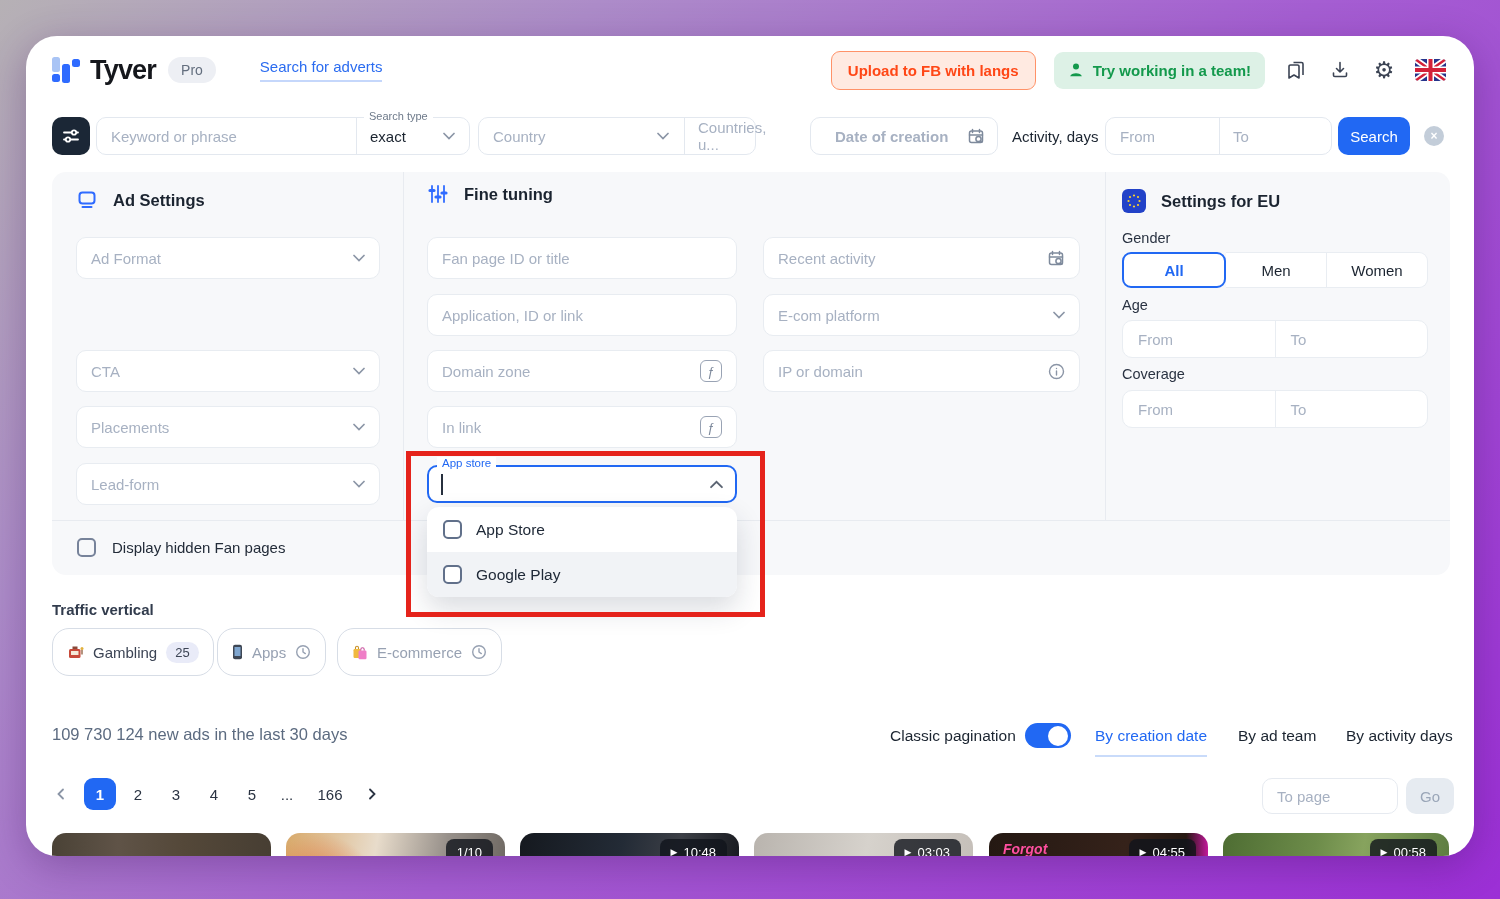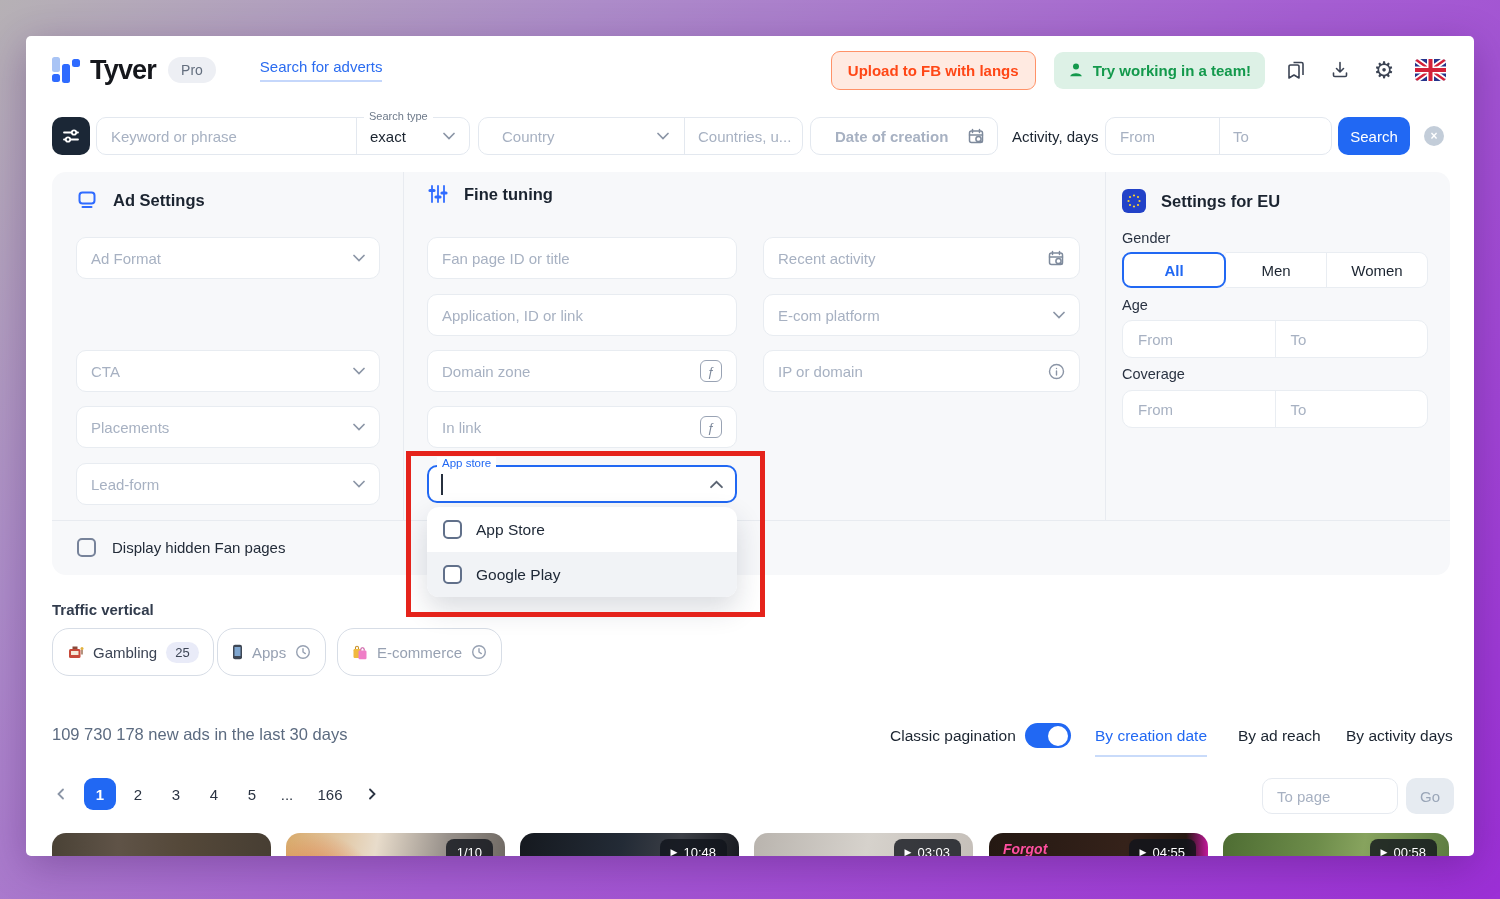--- a/index.html
+++ b/index.html
@@ -3,21 +3,21 @@
 <meta charset="utf-8">
 <style>
   html,body{margin:0;padding:0;}
   body{
     width:1500px;height:899px;overflow:hidden;position:relative;
     background:linear-gradient(135deg,#b6b1b5 0%,#ad8cc9 25%,#a55ed2 55%,#9c2fd6 100%);
     font-family:"Liberation Sans",sans-serif;color:#1b2430;
   }
   .card{
     position:absolute;left:26px;top:36px;width:1448px;height:820px;background:#fff;
-    border-radius:5px;overflow:hidden;box-shadow:0 10px 40px rgba(50,10,80,.3);
+    border-radius:31px;overflow:hidden;box-shadow:0 10px 40px rgba(50,10,80,.3);
   }
   
   .hdr{position:absolute;left:0;top:14px;width:100%;height:40px;display:flex;align-items:center;padding:0 28px 0 26px;box-sizing:border-box;}
   .logo-mark{position:relative;width:28px;height:30px;margin-right:10px;}
   .logo-mark i{position:absolute;border-radius:2.5px;}
   .brand{font-size:27px;font-weight:700;color:#15171c;letter-spacing:-.8px;}
   .pro-badge{margin-left:12px;background:#edeff4;color:#636e7e;border-radius:15px;padding:5px 13px;font-size:14px;}
   .nav-link{margin-left:44px;color:#2b6cf0;font-size:15px;font-weight:500;padding-bottom:5px;border-bottom:2px solid #c5d7fb;cursor:pointer;}
   .hdr-right{margin-left:auto;display:flex;align-items:center;gap:18px;}
   .btn-upload{height:37px;display:flex;align-items:center;padding:0 16px;border:1.5px solid #ff9268;background:#ffeae1;color:#ff4716;border-radius:9px;font-size:15px;font-weight:600;cursor:pointer;}
@@ -166,21 +166,21 @@
       <span class="vdiv" style="left:259px;"></span>
       <span class="float-label" style="left:267px;">Search type</span>
       <span class="val" style="position:absolute;left:273px;">exact</span>
       <span style="position:absolute;right:14px;">
         <svg width="12" height="8" viewBox="0 0 12 8" fill="none" stroke="#8b95a6" stroke-width="1.7" stroke-linecap="round">
             <path d="M1 1.5l5 5 5-5"></path>
           </svg>
       </span>
     </div>
 
-    <div class="abs group" style="left:452px;width:325px;padding-left:9px;">
+    <div class="abs group" style="left:452px;width:278px;">
       <span class="ph" style="margin-left:14px;">Country</span>
       <span style="position:absolute;left:178px;">
         <svg width="12" height="8" viewBox="0 0 12 8" fill="none" stroke="#8b95a6" stroke-width="1.7" stroke-linecap="round">
             <path d="M1 1.5l5 5 5-5"></path>
           </svg>
       </span>
       <span class="vdiv" style="left:205px;"></span>
       <span class="ph" style="position:absolute;left:219px;">Countries, u...</span>
     </div>
 
@@ -423,27 +423,27 @@
     </span>
     <span class="lbl-gray">E-commerce</span>
     <span>
       <svg width="16" height="16" viewBox="0 0 16 16" fill="none" stroke="#97a1b2" stroke-width="1.4" stroke-linecap="round">
           <circle cx="8" cy="8" r="6.3"></circle>
           <path d="M8 4.8V8l2.3 1.6"></path>
         </svg>
     </span>
   </div>
 
-  <span class="summary">109 730 178 new ads in the last 30 days</span>
+  <span class="summary">109 730 124 new ads in the last 30 days</span>
   <span class="classic-lbl">Classic pagination</span>
   <div class="toggle">
       <span class="knob"></span>
     </div>
   <span class="sort active" style="left:1069px;">By creation date</span>
-  <span class="sort" style="left:1212px;">By ad reach</span>
+  <span class="sort" style="left:1212px;">By ad team</span>
   <span class="sort" style="left:1320px;">By activity days</span>
 
   <div class="pgn">
     <span class="pcell" style="left:19px;">
       <svg width="12" height="12" viewBox="0 0 12 12" fill="none" stroke="#8b95a6" stroke-width="1.8" stroke-linecap="round">
           <path d="M8 1.5L3.5 6 8 10.5"></path>
         </svg>
     </span>
     <span class="pcell active" style="left:58px;">1</span>
     <span class="pcell" style="left:96px;">2</span>

